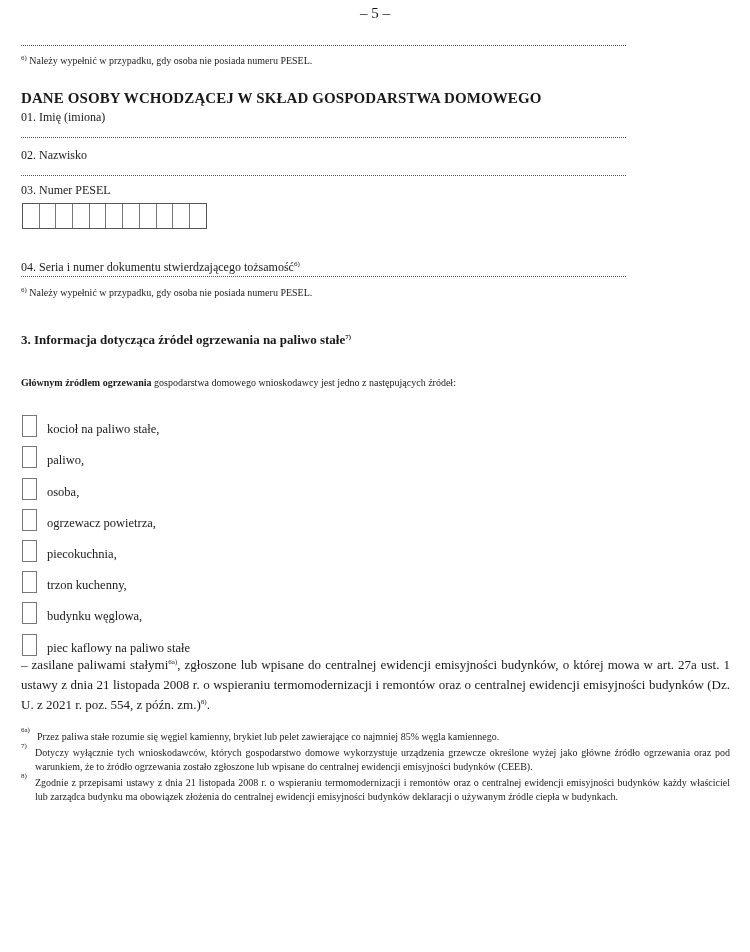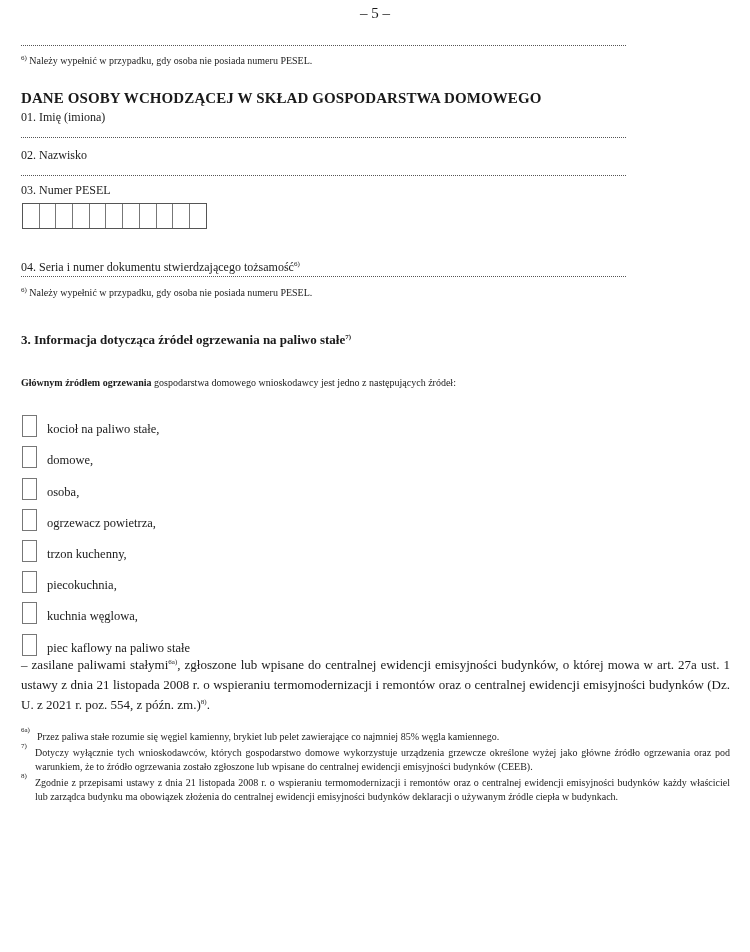--- a/index.html
+++ b/index.html
@@ -91,41 +91,41 @@
   <b>Głównym źródłem ogrzewania</b><span> gospodarstwa domowego wnioskodawcy jest jedno z następujących źródeł:</span>
 </div>
 
 <div class="abs options">
   <div class="option">
       <div class="checkbox"></div>
       <span class="option-label">kocioł na paliwo stałe,</span>
     </div>
   <div class="option">
       <div class="checkbox"></div>
-      <span class="option-label">domowe,</span>
+      <span class="option-label">paliwo,</span>
     </div>
   <div class="option">
       <div class="checkbox"></div>
       <span class="option-label">osoba,</span>
     </div>
   <div class="option">
       <div class="checkbox"></div>
       <span class="option-label">ogrzewacz powietrza,</span>
     </div>
   <div class="option">
       <div class="checkbox"></div>
+      <span class="option-label">piecokuchnia,</span>
+    </div>
+  <div class="option">
+      <div class="checkbox"></div>
       <span class="option-label">trzon kuchenny,</span>
     </div>
   <div class="option">
       <div class="checkbox"></div>
-      <span class="option-label">piecokuchnia,</span>
-    </div>
-  <div class="option">
-      <div class="checkbox"></div>
-      <span class="option-label">kuchnia węglowa,</span>
+      <span class="option-label">budynku węglowa,</span>
     </div>
   <div class="option">
       <div class="checkbox"></div>
       <span class="option-label">piec kaflowy na paliwo stałe</span>
     </div>
 </div>
 
 <div class="abs para">
   <span>– zasilane paliwami stałymi</span><sup class="sup">6a)</sup><span>, zgłoszone lub wpisane do centralnej ewidencji emisyjności budynków, o której mowa w art. 27a ust. 1 ustawy z dnia 21 listopada 2008 r. o wspieraniu termomodernizacji i remontów oraz o centralnej ewidencji emisyjności budynków (Dz. U. z 2021 r. poz. 554, z późn. zm.)</span><sup class="sup">8)</sup><span>.</span>
 </div>

